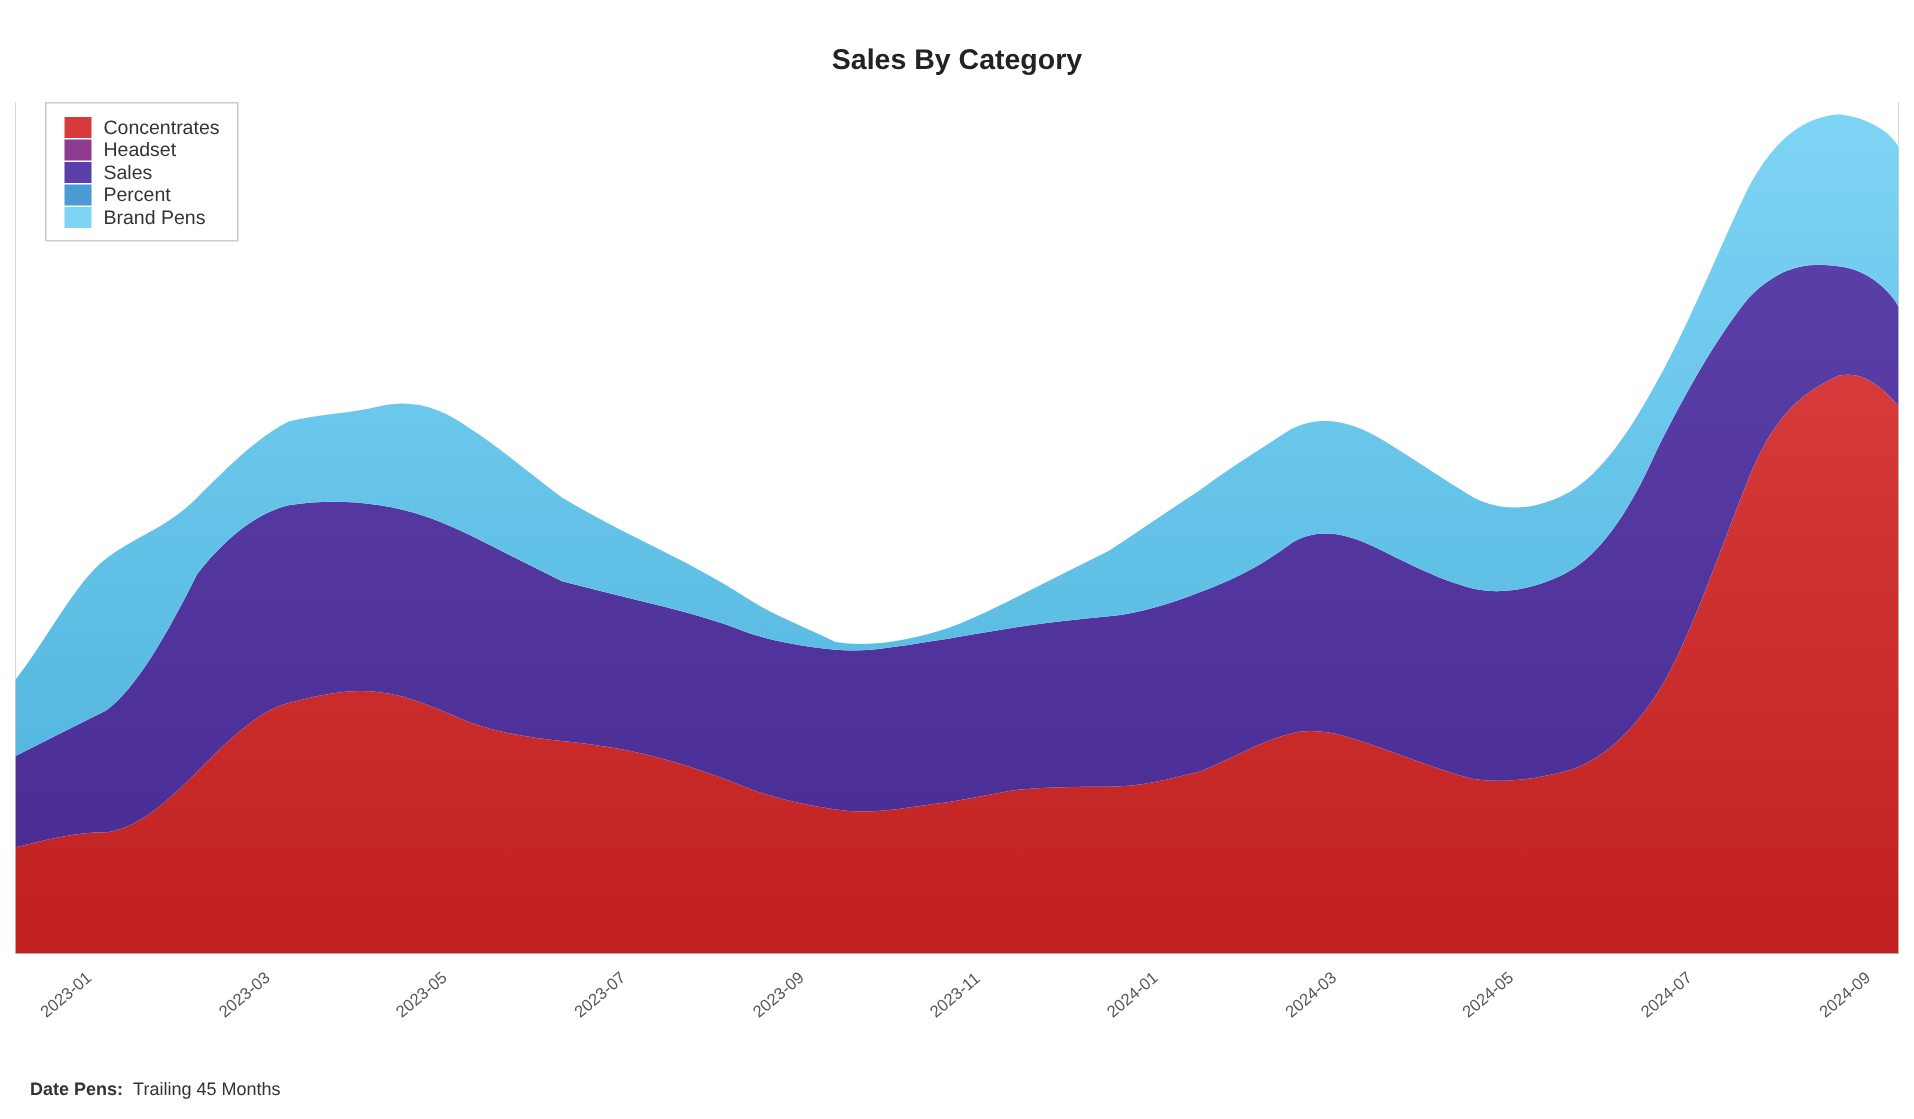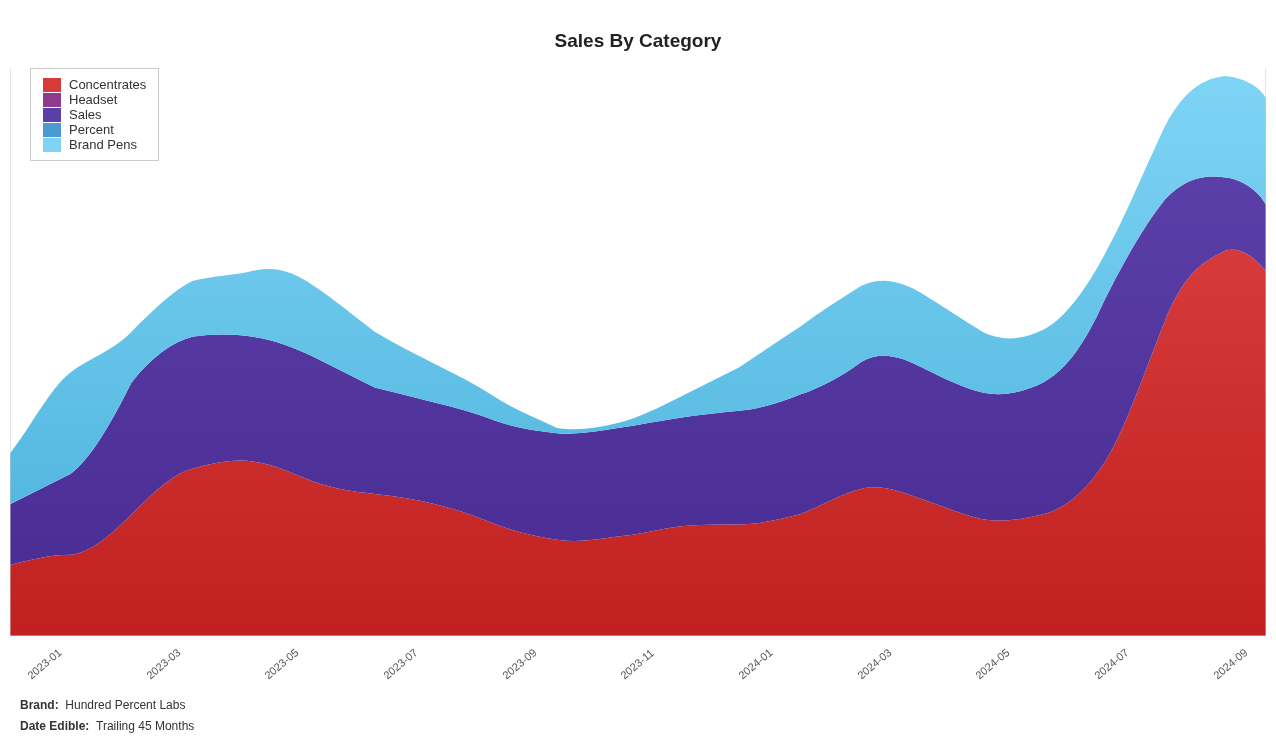--- a/index.html
+++ b/index.html
@@ -291,22 +291,18 @@
     <span class="x-label" style="font-size:11px;color:#555;transform:rotate(-40deg);transform-origin:top left;display:inline-block;">2023-11</span>
     <span class="x-label" style="font-size:11px;color:#555;transform:rotate(-40deg);transform-origin:top left;display:inline-block;">2024-01</span>
     <span class="x-label" style="font-size:11px;color:#555;transform:rotate(-40deg);transform-origin:top left;display:inline-block;">2024-03</span>
     <span class="x-label" style="font-size:11px;color:#555;transform:rotate(-40deg);transform-origin:top left;display:inline-block;">2024-05</span>
     <span class="x-label" style="font-size:11px;color:#555;transform:rotate(-40deg);transform-origin:top left;display:inline-block;">2024-07</span>
     <span class="x-label" style="font-size:11px;color:#555;transform:rotate(-40deg);transform-origin:top left;display:inline-block;">2024-09</span>
   </div>
 
   <div class="footer-info">
     <div>
-      <span class="label">Brand:</span>
-      &nbsp;<span>Hundred Percent Labs</span>
-    </div>
-    <div>
-      <span class="label">Date Edible:</span>
+      <span class="label">Date Pens:</span>
       &nbsp;<span>Trailing 45 Months</span>
     </div>
   </div>
 
 </div>
 
 </body></html>

